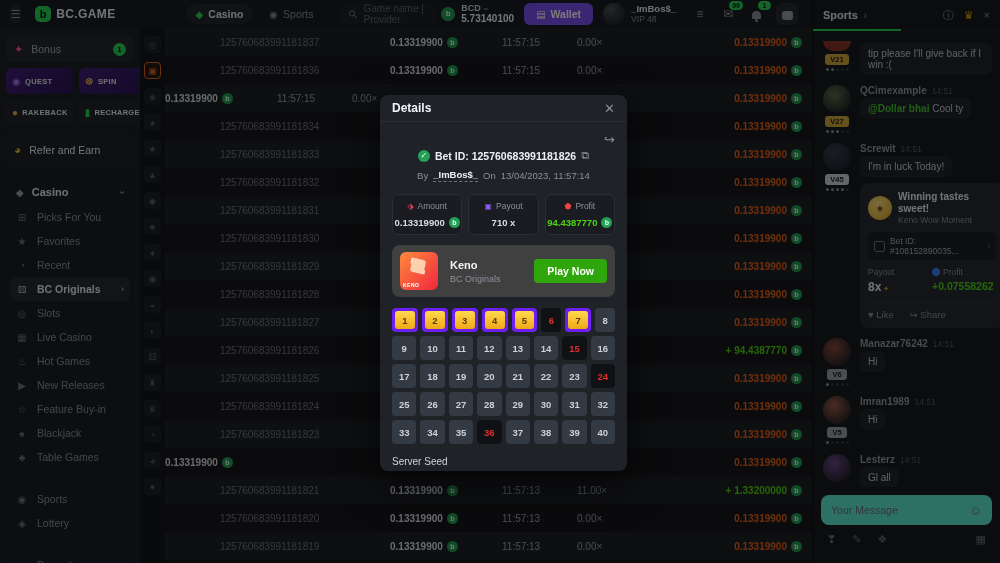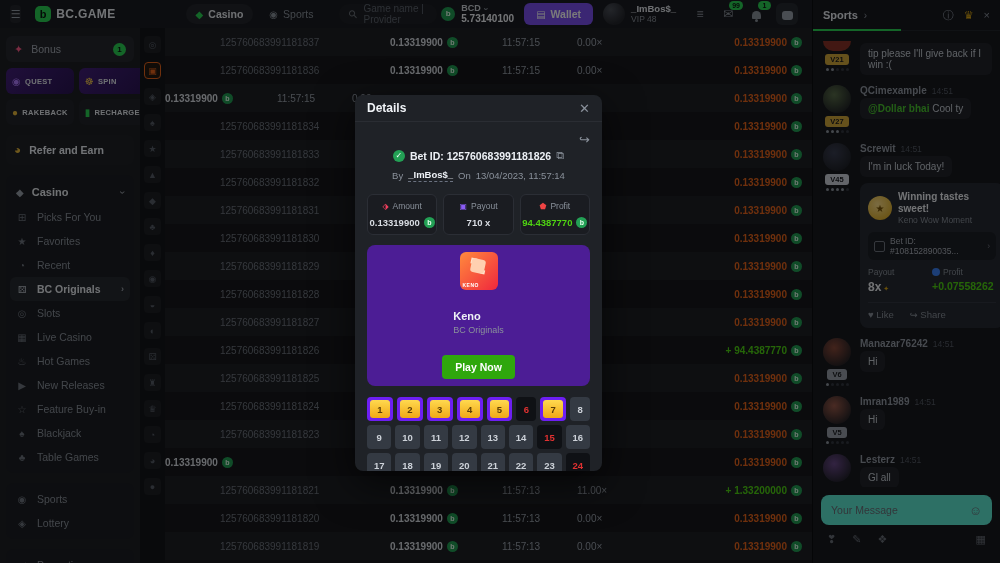--- a/index.html
+++ b/index.html
@@ -52,21 +52,21 @@
   .bonus-badge{width:13px;height:13px;border-radius:50%;background:#2bd455;color:#0c1510;font-size:8px;font-weight:800;
                display:flex;align-items:center;justify-content:center;}
   .tile-grid{display:grid;grid-template-columns:1fr 1fr;gap:5px;margin-top:6px;}
   .tile{height:26px;border-radius:6px;display:flex;align-items:center;gap:4px;padding:0 6px;font-size:7.5px;font-weight:800;
         color:#e8ecf1;letter-spacing:.3px;}
   .tile.purple{background:linear-gradient(135deg,#43207a,#2a1454);}
   .tile.dark{background:#22242a;}
   .tile-ico{font-size:10px;}
   .refer-row{margin-top:10px;height:30px;background:#202227;border-radius:6px;display:flex;align-items:center;gap:8px;padding:0 8px;}
   .refer-ico{color:#e8b93c;font-size:12px;}
-  .refer-label{color:#edf1f6;font-size:10.5px;font-weight:700;}
+  .refer-label{color:#edf1f6;font-size:10.5px;font-weight:400;}
   .side-group{margin-top:10px;background:#1d1f24;border-radius:8px;padding:4px;}
   .casino-head{display:flex;align-items:center;gap:8px;height:26px;padding:0 6px;}
   .casino-head-ico{color:#9aa1ab;font-size:10px;}
   .casino-head-label{color:#e8ecf1;font-size:11px;font-weight:700;flex:1;}
   .side-item{display:flex;align-items:center;gap:9px;height:24px;padding:0 6px;border-radius:6px;color:#8b929c;font-size:10.5px;}
   .side-item .si-ico{width:12px;font-size:10px;text-align:center;color:#6f7680;}
   .side-item.active{background:#272a30;color:#e8ecf1;font-weight:700;}
   .side-item.active .si-ico{color:#b9c0ca;}
   .side-item .si-chev{margin-left:auto;color:#9aa1ab;font-size:9px;}
   
@@ -131,42 +131,42 @@
   .wcard-actions{display:flex;gap:16px;border-top:1px solid #333842;margin-top:8px;padding-top:6px;
                  font-size:9.5px;color:#8a919b;align-items:center;}
   .chat-input-wrap{position:absolute;left:0;right:0;bottom:0;height:76px;background:#17191e;}
   .chat-input{margin:8px 8px 6px;background:#5eead4;border-radius:8px;height:30px;display:flex;align-items:center;
               padding:0 10px;color:#6a7078;font-size:10.5px;}
   .smiley{margin-left:auto;font-size:13px;color:#6a7078;}
   .chat-toolbar{display:flex;align-items:center;padding:2px 14px 0;gap:16px;color:#6a7078;font-size:11px;}
   .chat-toolbar .right{margin-left:auto;}
   
   .dim{position:absolute;inset:0;background:rgba(0,0,0,.52);z-index:10;}
-  .modal{position:absolute;left:355px;top:95px;width:247px;height:376px;background:#1f2227;border-radius:8px;z-index:20;
+  .modal{position:absolute;left:380px;top:95px;width:247px;height:376px;background:#1f2227;border-radius:8px;z-index:20;
          box-shadow:0 12px 40px rgba(0,0,0,.65);overflow:hidden;}
   .modal-head{height:26px;display:flex;align-items:center;padding:0 12px;border-bottom:1px solid #2a2d33;}
   .modal-title{color:#f0f3f7;font-size:12px;font-weight:800;}
   .modal-close{margin-left:auto;color:#8a919b;font-size:13px;}
   .modal-body{padding:4px 12px 0;}
   .share-row{display:flex;justify-content:flex-end;margin-top:6px;}
   .share-ico{color:#8a919b;font-size:13px;}
   .betid-row{display:flex;align-items:center;justify-content:center;gap:5px;margin-top:2px;}
   .shield{width:12px;height:12px;border-radius:50%;background:#23a055;color:#fff;font-size:8px;display:flex;
           align-items:center;justify-content:center;}
   .betid-text{color:#edf1f6;font-size:10.5px;font-weight:700;}
   .copy-ico{color:#8a919b;font-size:11px;}
   .by-row{display:flex;align-items:center;justify-content:center;gap:5px;margin-top:7px;font-size:9.5px;color:#8a919b;}
   .by-name{color:#edf1f6;font-weight:700;border-bottom:1px dashed #6b7280;padding-bottom:1px;}
   .stats-row{display:flex;gap:6px;margin-top:12px;}
   .stat-box{flex:1;background:#1a1c21;border:1px solid #2b2e35;border-radius:6px;padding:6px 0;text-align:center;}
   .stat-label{font-size:8.5px;color:#8a919b;display:flex;align-items:center;justify-content:center;gap:4px;}
   .stat-ico{font-size:8px;}
   .stat-val{margin-top:6px;font-size:9.5px;color:#d9dde3;font-weight:700;display:flex;align-items:center;justify-content:center;}
   .stat-val.green{color:#4fd312;}
-  .game-row{display:flex;align-items:center;gap:20px;background:#4c1d95;border-radius:8px;padding:7px 8px;margin-top:10px;flex-direction:column;}
+  .game-row{display:flex;align-items:center;gap:12px;background:#404040;border-radius:8px;padding:7px 8px;margin-top:10px;}
   .game-tile{width:38px;height:38px;border-radius:6px;background:linear-gradient(135deg,#ff8a3d,#f0273d);position:relative;flex:0 0 auto;}
   .game-tile .die{position:absolute;top:7px;left:11px;width:14px;height:14px;background:#ffd0b0;border-radius:3px;
                   transform:rotate(12deg);box-shadow:-5px -4px 0 -4px #ffe2cc,6px 5px 0 -5px #ffe2cc;}
   .game-tile .klabel{position:absolute;left:3px;bottom:2px;font-size:5px;font-weight:800;color:#fff;letter-spacing:.5px;}
   .game-col{flex:1;}
   .game-name{color:#eef1f5;font-size:11px;font-weight:700;}
   .game-provider{color:#8a919b;font-size:9px;margin-top:3px;}
   .play-btn{background:#2fa70c;color:#fff;font-size:10.5px;font-weight:800;border-radius:4px;padding:6px 13px;}
   .keno-grid{display:flex;flex-direction:column;gap:4px;margin-top:11px;}
   .keno-row{display:flex;gap:4px;}

